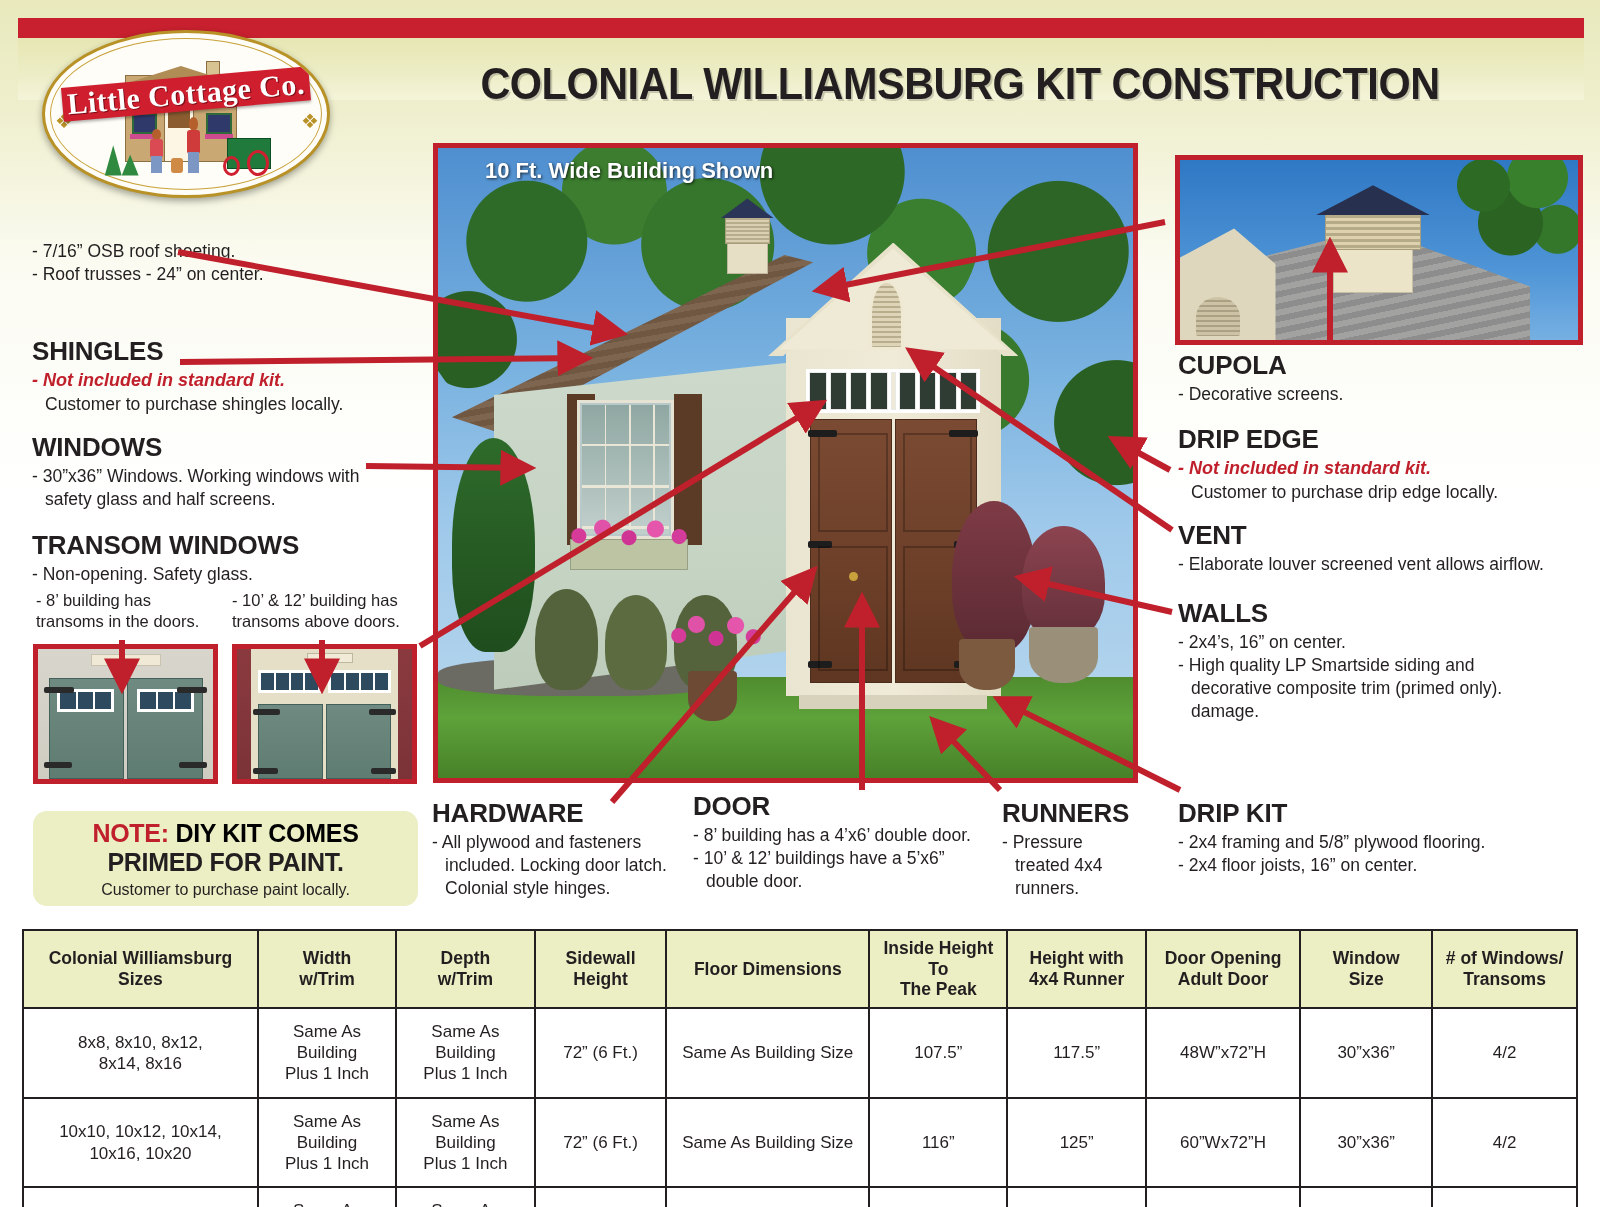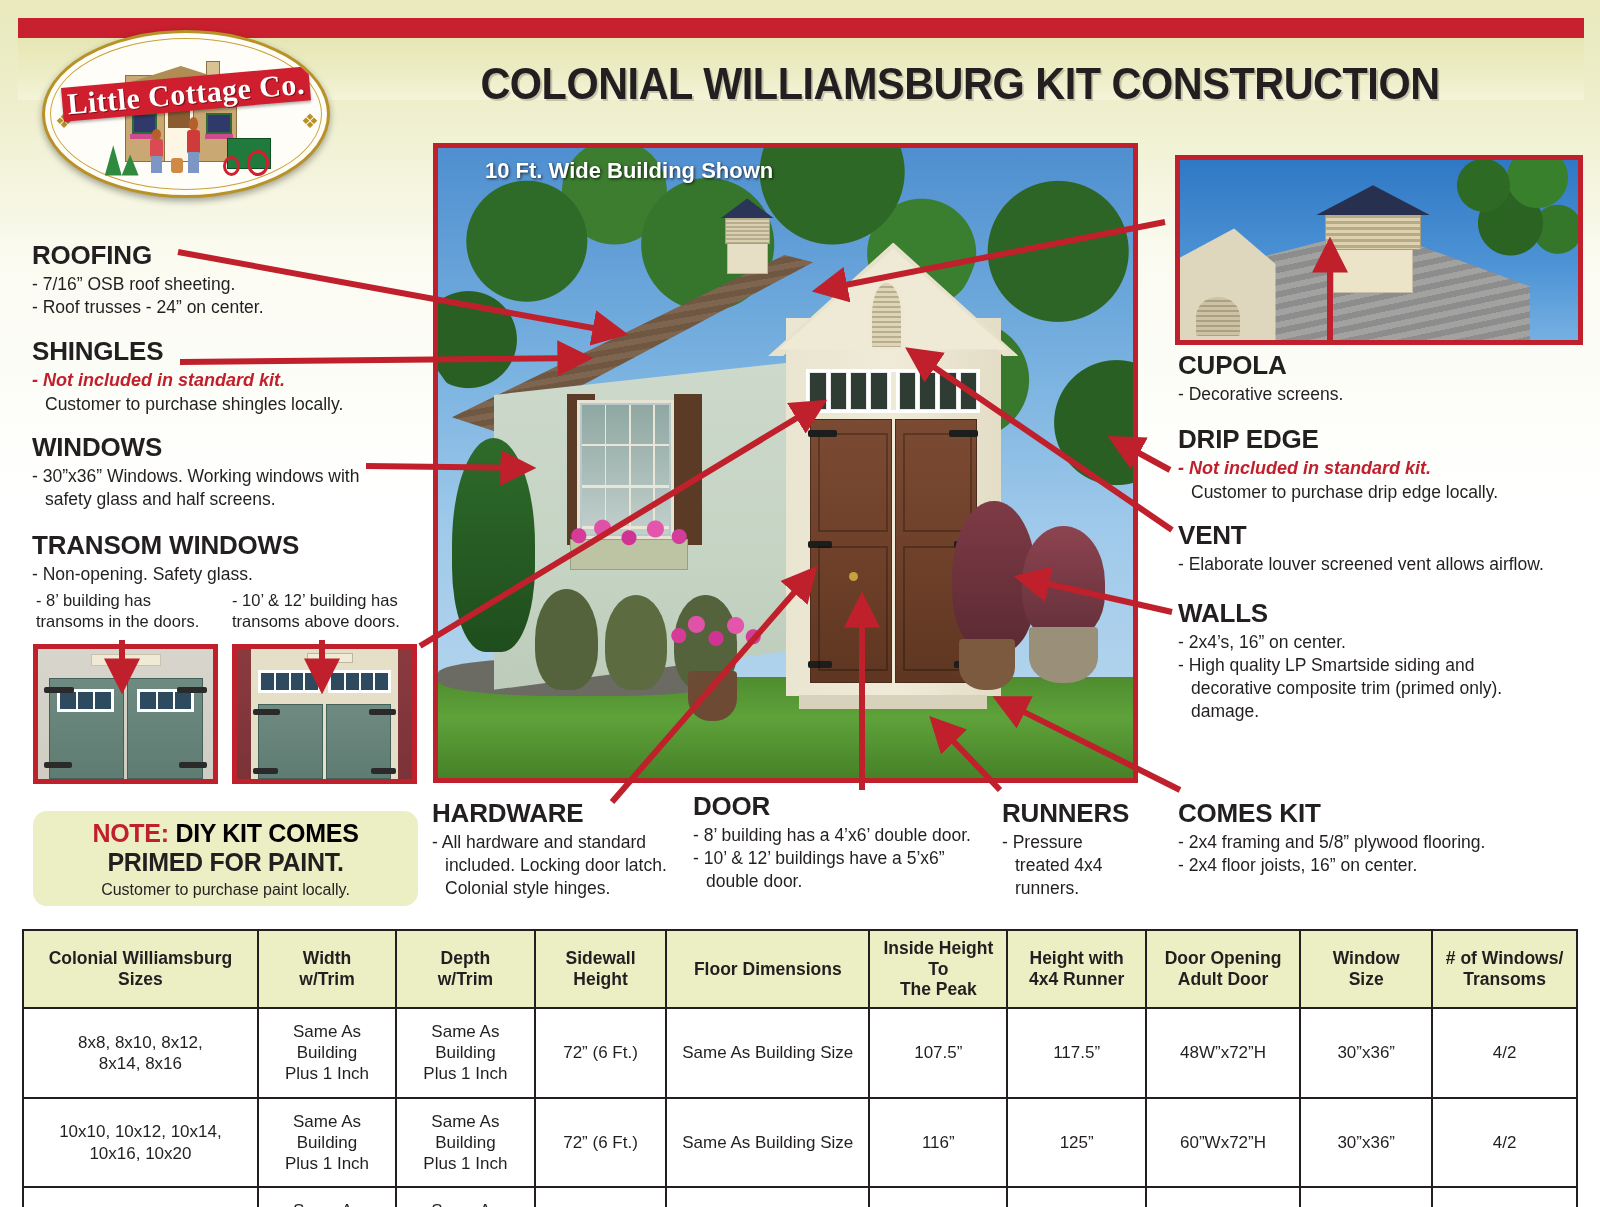--- a/index.html
+++ b/index.html
@@ -399,21 +399,20 @@
       <div class="ti-hinge" style="left:-10%;top:86%;width:40%;"></div>
     </div>
     <div class="ti-leaf">
       <div class="ti-hinge" style="right:-10%;top:6%;width:44%;"></div>
       <div class="ti-hinge" style="right:-10%;top:86%;width:40%;"></div>
     </div>
   </div>
 </div>
 
 <div class="spec" style="left:32px;top:240px;width:380px;">
-  <h3>ROOFING</h3>
   <p class="ind">- 7/16” OSB roof sheeting.</p>
   <p class="ind">- Roof trusses - 24” on center.</p>
 </div>
 
 <div class="spec" style="left:32px;top:336px;width:380px;">
   <h3>SHINGLES</h3>
   <p class="ind red">- Not included in standard kit.</p>
   <p class="ind2">Customer to purchase shingles locally.</p>
 </div>
 
@@ -450,41 +449,41 @@
 <div class="spec" style="left:1178px;top:598px;width:412px;">
   <h3>WALLS</h3>
   <p class="ind">- 2x4’s, 16” on center.</p>
   <p class="ind">- High quality LP Smartside siding and</p>
   <p class="ind2">decorative composite trim (primed only).</p>
   <p class="ind2">damage.</p>
 </div>
 
 <div class="spec" style="left:432px;top:798px;width:250px;">
   <h3>HARDWARE</h3>
-  <p class="ind">- All hardware and standard</p>
+  <p class="ind">- All plywood and fasteners</p>
   <p class="ind2">included. Locking door latch.</p>
   <p class="ind2">Colonial style hinges.</p>
 </div>
 
 <div class="spec" style="left:693px;top:791px;width:300px;">
   <h3>DOOR</h3>
   <p class="ind">- 8’ building has a 4’x6’ double door.</p>
   <p class="ind">- 10’ &amp; 12’ buildings have a 5’x6”</p>
   <p class="ind2">double door.</p>
 </div>
 
 <div class="spec" style="left:1002px;top:798px;width:150px;">
   <h3>RUNNERS</h3>
   <p class="ind">- Pressure</p>
   <p class="ind2">treated 4x4</p>
   <p class="ind2">runners.</p>
 </div>
 
 <div class="spec" style="left:1178px;top:798px;width:410px;">
-  <h3>COMES KIT</h3>
+  <h3>DRIP KIT</h3>
   <p class="ind">- 2x4 framing and 5/8” plywood flooring.</p>
   <p class="ind">- 2x4 floor joists, 16” on center.</p>
 </div>
 
 <div id="note-box">
   <div class="line1">
     <span class="nt">NOTE:</span><span> DIY KIT COMES</span>
   </div>
   <div class="line2">PRIMED FOR PAINT.</div>
   <div class="line3">Customer to purchase paint locally.</div>

